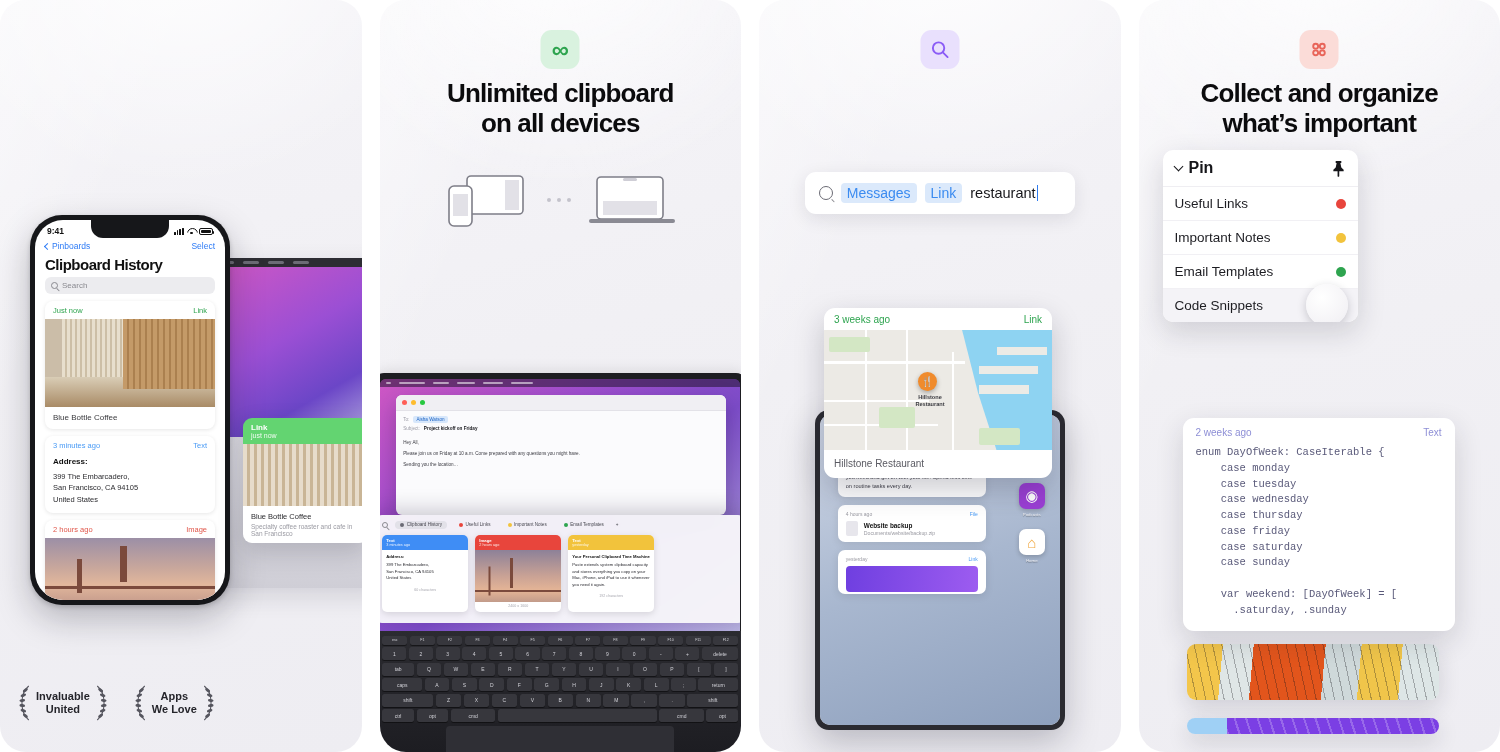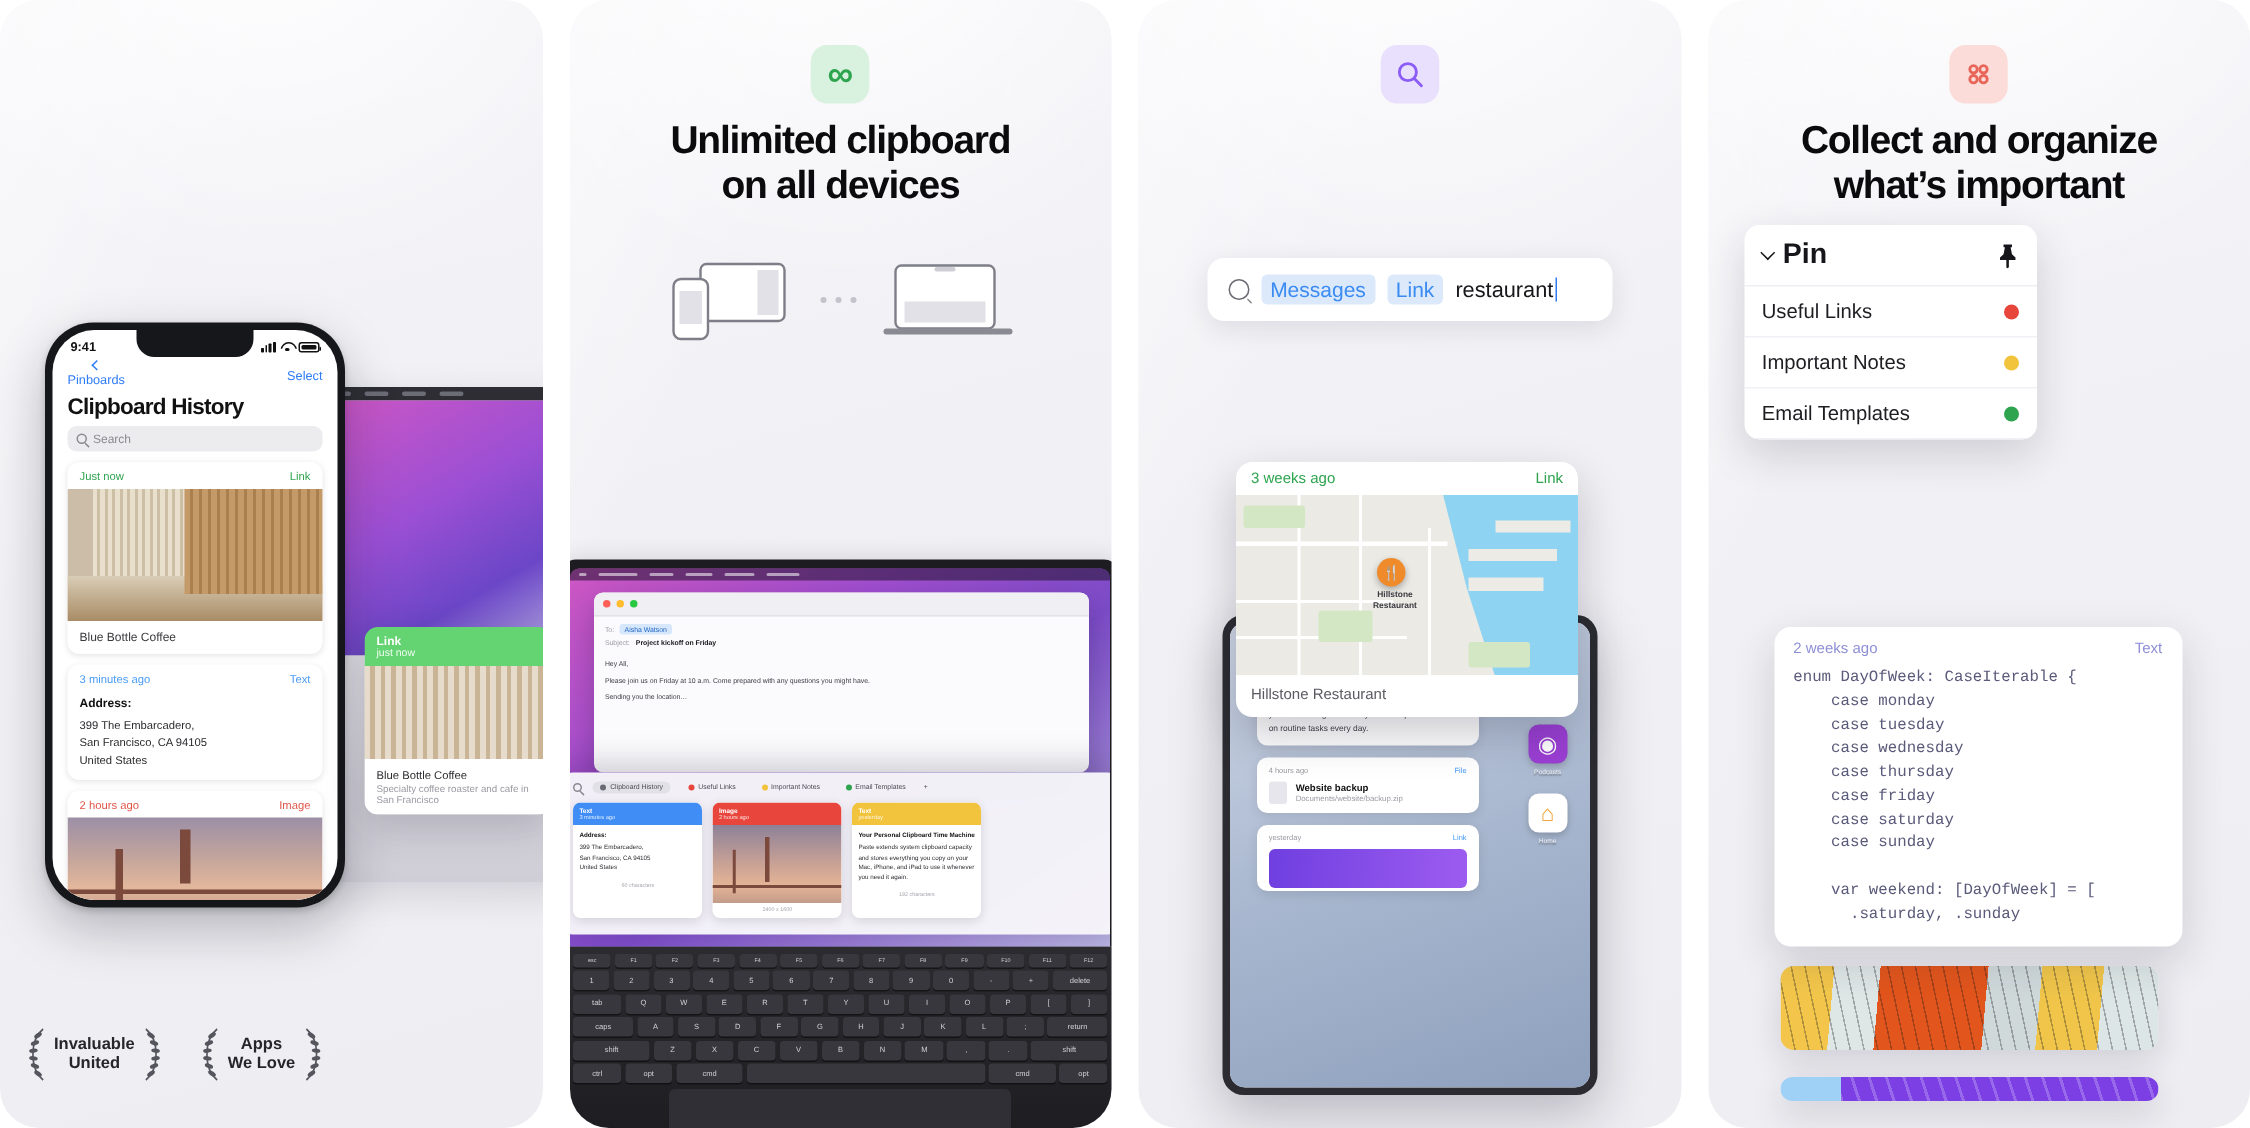--- a/index.html
+++ b/index.html
@@ -64,21 +64,21 @@
   .bars i:nth-child(1){height:3px}.bars i:nth-child(2){height:4.3px}
   .bars i:nth-child(3){height:5.6px}.bars i:nth-child(4){height:7px}
   .wifi{width:9px;height:7px;position:relative;}
   .wifi::before{content:"";position:absolute;left:0;top:0;width:9px;height:9px;
     border:1.6px solid #111;border-radius:50%;clip-path:polygon(0 0,100% 0,100% 45%,0 45%);}
   .wifi::after{content:"";position:absolute;left:3.4px;top:4.6px;width:2.2px;height:2.2px;background:#111;border-radius:50%;}
   .batt{width:14px;height:7px;border:1.2px solid #111;border-radius:2px;position:relative;}
   .batt::before{content:"";position:absolute;inset:1px;background:#111;border-radius:1px;}
   .batt::after{content:"";position:absolute;right:-2.4px;top:2px;width:1.4px;height:3px;background:#111;border-radius:0 1px 1px 0;}
   .navrow{display:flex;justify-content:space-between;align-items:center;padding:5px 10px 0;font-size:8.5px;color:#2d7bf6;}
-  .navrow .back{display:flex;align-items:center;gap:2px;flex-direction:column;}
+  .navrow .back{display:flex;align-items:center;gap:2px;}
   .chev-l{width:5px;height:5px;border-left:1.4px solid #2d7bf6;border-bottom:1.4px solid #2d7bf6;transform:rotate(45deg);}
   .phone-h1{padding:5px 10px 4px;font-size:15px;font-weight:700;letter-spacing:-.5px;color:#111;}
   .search-pill{
     margin:0 10px 7px;height:17px;background:#ececef;border-radius:6px;
     display:flex;align-items:center;gap:4px;padding:0 6px;font-size:8px;color:#8a8a90;
   }
   .mag{width:7px;height:7px;border:1.2px solid #8a8a90;border-radius:50%;position:relative;flex:0 0 auto;}
   .mag::after{content:"";position:absolute;right:-2.6px;bottom:-2.2px;width:3.6px;height:1.2px;background:#8a8a90;transform:rotate(45deg);border-radius:1px;}
   .clip-card{margin:0 10px 7px;background:#fff;border-radius:8px;overflow:hidden;box-shadow:0 1px 4px rgba(0,0,0,.10);}
   .clip-head{display:flex;justify-content:space-between;padding:5px 8px 4px;font-size:7.5px;font-weight:500;}
@@ -243,21 +243,21 @@
   
   .menu-wrap{position:absolute;left:24px;top:150px;width:195px;z-index:8;}
   .copy-row{
     background:#fbfafc;border-radius:9px 9px 0 0;padding:8px 12px;
     display:flex;justify-content:space-between;align-items:center;
     font-size:13px;color:#9d9da6;box-shadow:0 3px 12px rgba(30,30,50,.10);
     margin:0 8px;
   }
   .pin-menu{background:#fff;border-radius:10px;box-shadow:0 10px 28px rgba(30,30,50,.16);overflow:hidden;}
   .pin-head{display:flex;align-items:center;justify-content:space-between;padding:9px 12px;border-bottom:1px solid #efeef2;}
-  .pin-head .lft{display:flex;align-items:center;gap:7px;font-size:19px;font-weight:700;color:#16161a;}
+  .pin-head .lft{display:flex;align-items:center;gap:7px;font-size:16px;font-weight:700;color:#16161a;}
   .chev-d{width:7px;height:7px;border-right:1.7px solid #16161a;border-bottom:1.7px solid #16161a;transform:rotate(45deg);margin-top:-3px;}
   .pin-item{display:flex;align-items:center;justify-content:between;padding:9px 12px;border-bottom:1px solid #f1f0f4;}
   .pin-item span:first-child{flex:1;font-size:13.5px;color:#1d1d22;}
   .cdot{width:10px;height:10px;border-radius:50%;display:block;}
   .cursor{
     position:absolute;right:10px;bottom:-4px;width:42px;height:42px;border-radius:50%;
     background:radial-gradient(circle at 38% 32%,#ffffff,#f4f3f6 70%,#e9e8ee 100%);
     box-shadow:0 3px 10px rgba(30,30,50,.22);z-index:11;
   }
   .code-card{
@@ -782,20 +782,25 @@
             <i class="cdot" style="background:#e8453c"></i>
           </div>
           <div class="pin-item">
             <span>Important Notes</span>
             <i class="cdot" style="background:#f2c33c"></i>
           </div>
           <div class="pin-item">
             <span>Email Templates</span>
             <i class="cdot" style="background:#2ea44f"></i>
           </div>
+          <div class="pin-item" style="border-bottom:none;position:relative;background:#f4f3f7">
+            <span>Code Snippets</span>
+            <i class="cdot" style="background:#2e7bf0"></i>
+            <span class="cursor"></span>
+          </div>
         </div>
       </div>
 
       <div class="img-card">
         <div class="art"></div>
       </div>
 
       <div class="purple-card">
         <div class="purple-strip"></div>
       </div>

